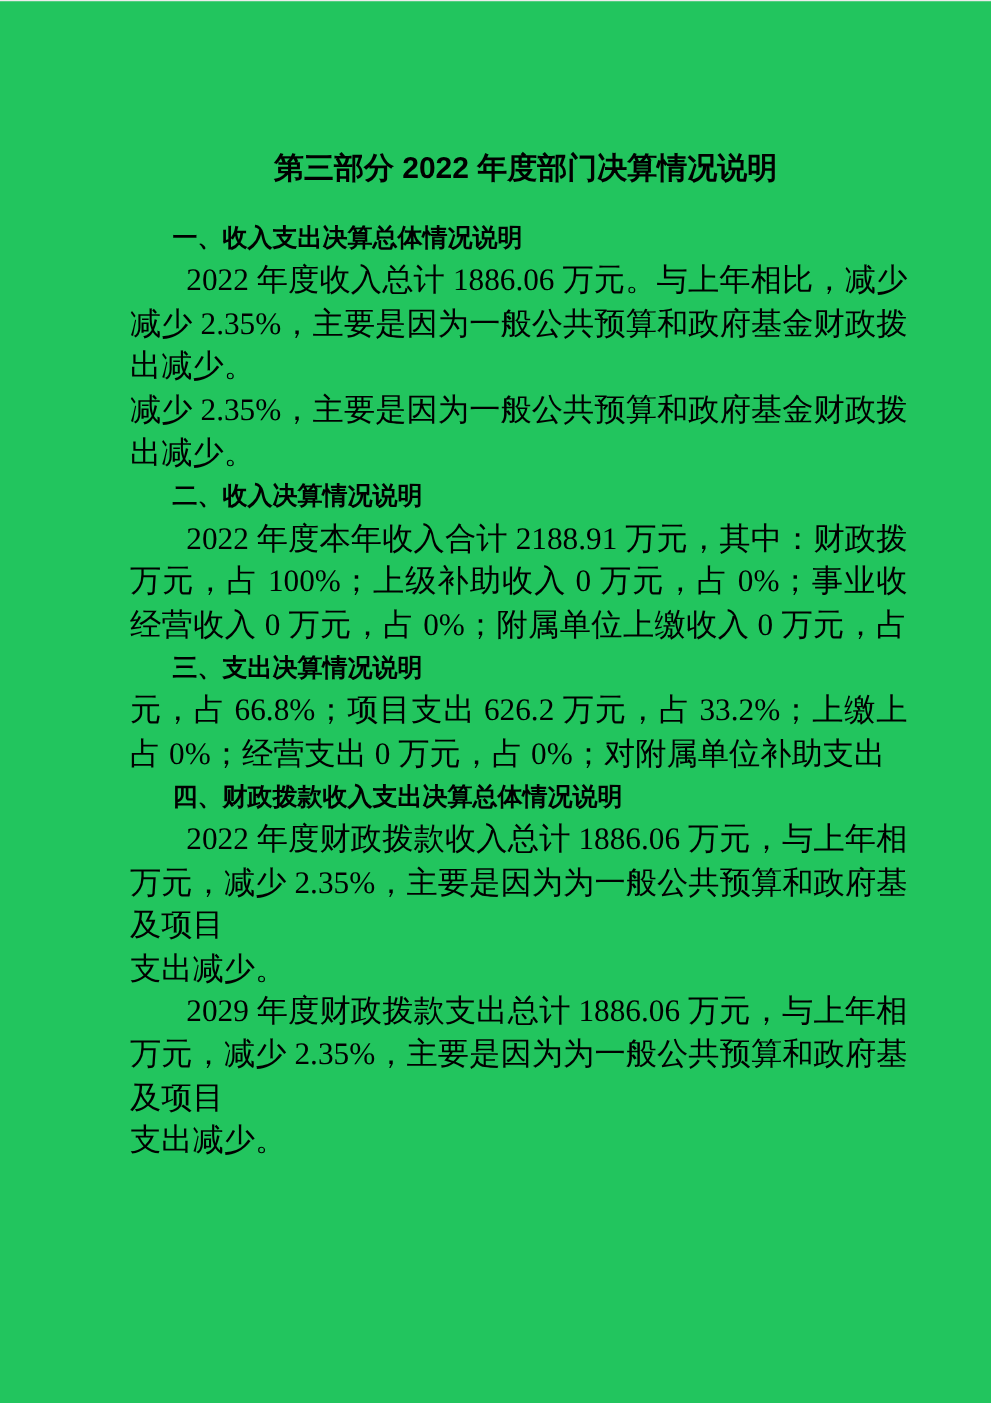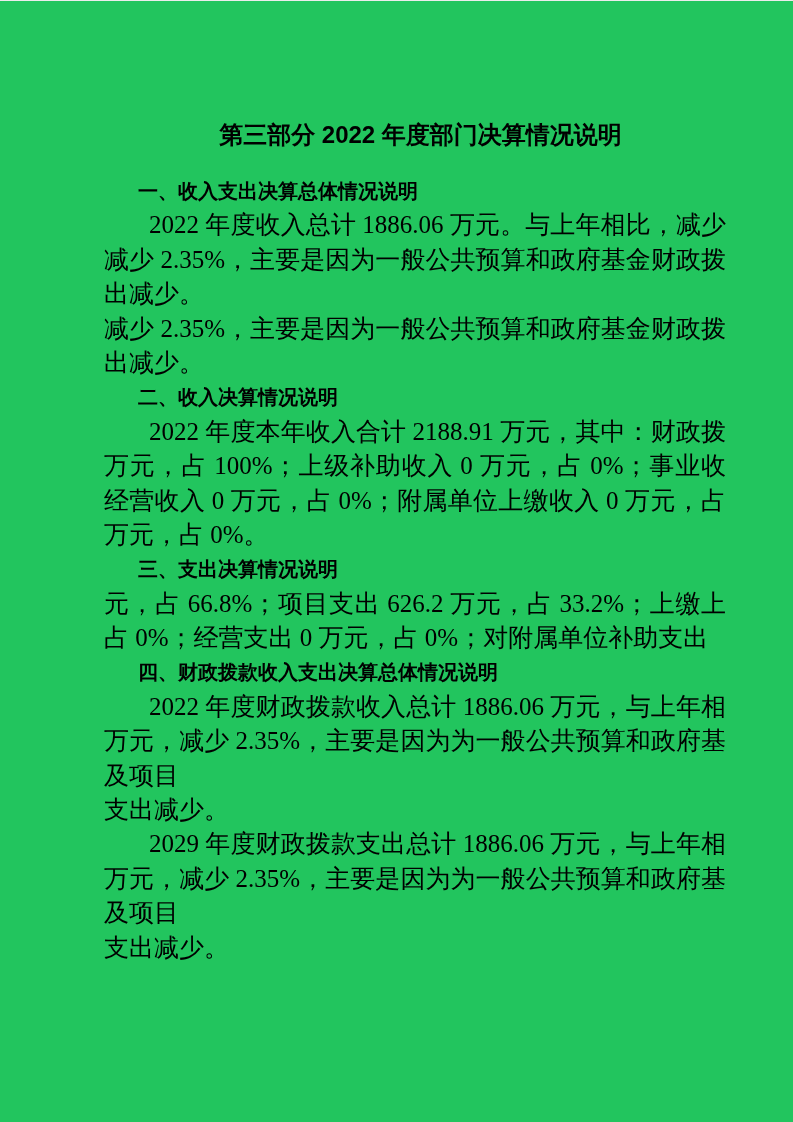--- a/index.html
+++ b/index.html
@@ -74,21 +74,20 @@
     <div class="row first j">2022 年度收入总计 1886.06 万元。与上年相比，减少 45.32 万元，</div>
     <div class="row j">减少 2.35%，主要是因为一般公共预算和政府基金财政拨款减少及项目支</div>
     <div class="row">出减少。</div>
     <div class="row j">减少 2.35%，主要是因为一般公共预算和政府基金财政拨款减少及项目支</div>
     <div class="row">出减少。</div>
 
     <div class="row heading">二、收入决算情况说明</div>
     <div class="row first j">2022 年度本年收入合计 2188.91 万元，其中：财政拨款收入 1886.06</div>
     <div class="row j">万元，占 100%；上级补助收入 0 万元，占 0%；事业收入 0 万元，占 0%；</div>
     <div class="row j">经营收入 0 万元，占 0%；附属单位上缴收入 0 万元，占 0%；其他收入 0</div>
-    <div class="row">万元，占 0%。</div>
 
     <div class="row heading">三、支出决算情况说明</div>
     <div class="row j">元，占 66.8%；项目支出 626.2 万元，占 33.2%；上缴上级支出 0 万元，</div>
     <div class="row">占 0%；经营支出 0 万元，占 0%；对附属单位补助支出 0 万元，占 0%。</div>
 
     <div class="row heading">四、财政拨款收入支出决算总体情况说明</div>
     <div class="row first j">2022 年度财政拨款收入总计 1886.06 万元，与上年相比，减少 45.32</div>
     <div class="row j">万元，减少 2.35%，主要是因为为一般公共预算和政府基金财政拨款减少</div>
     <div class="row">及项目</div>
     <div class="row">支出减少。</div>

